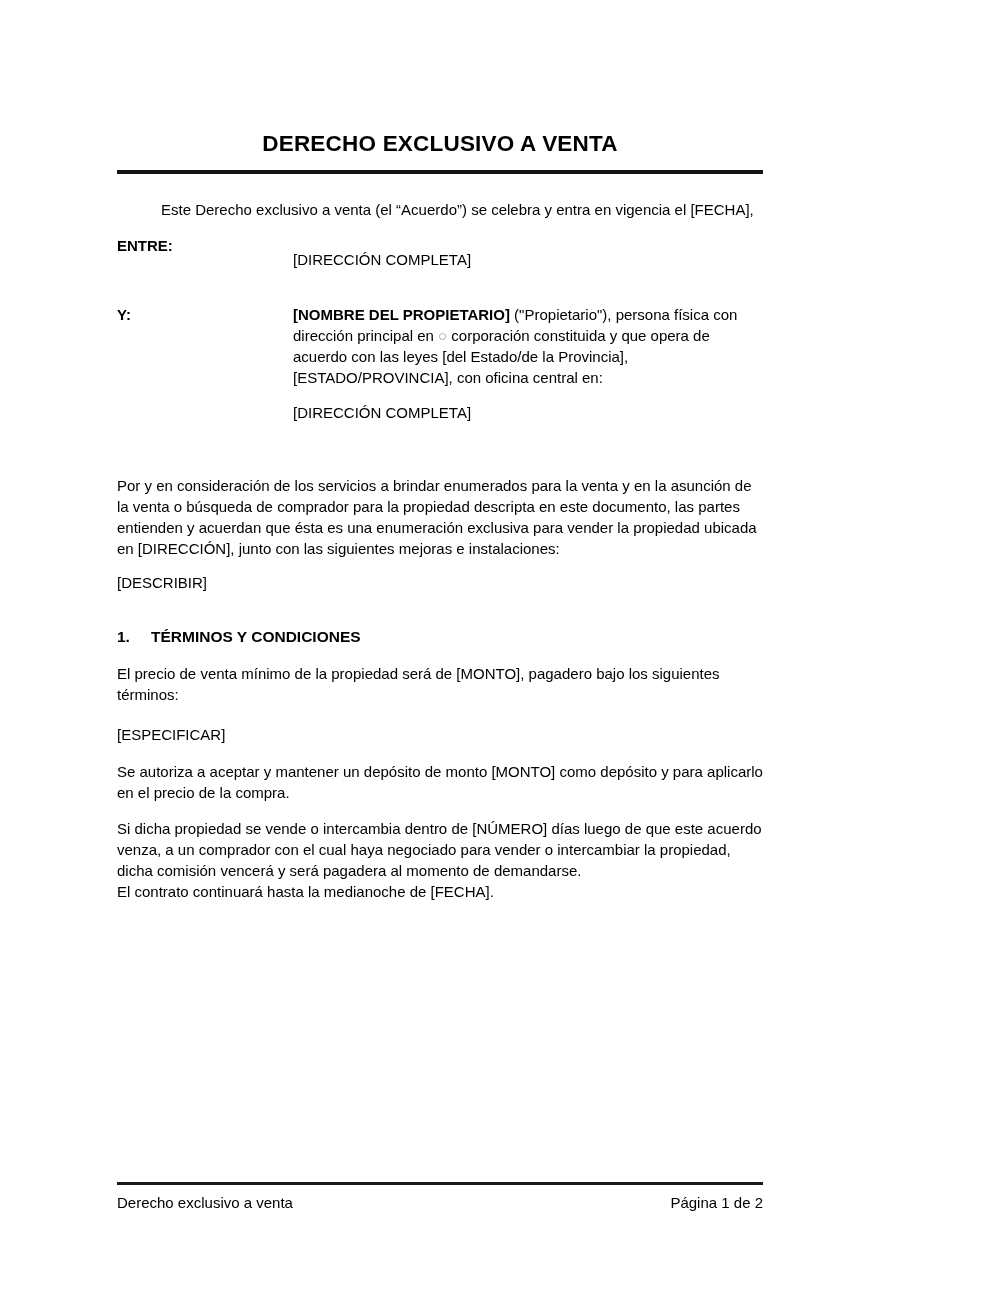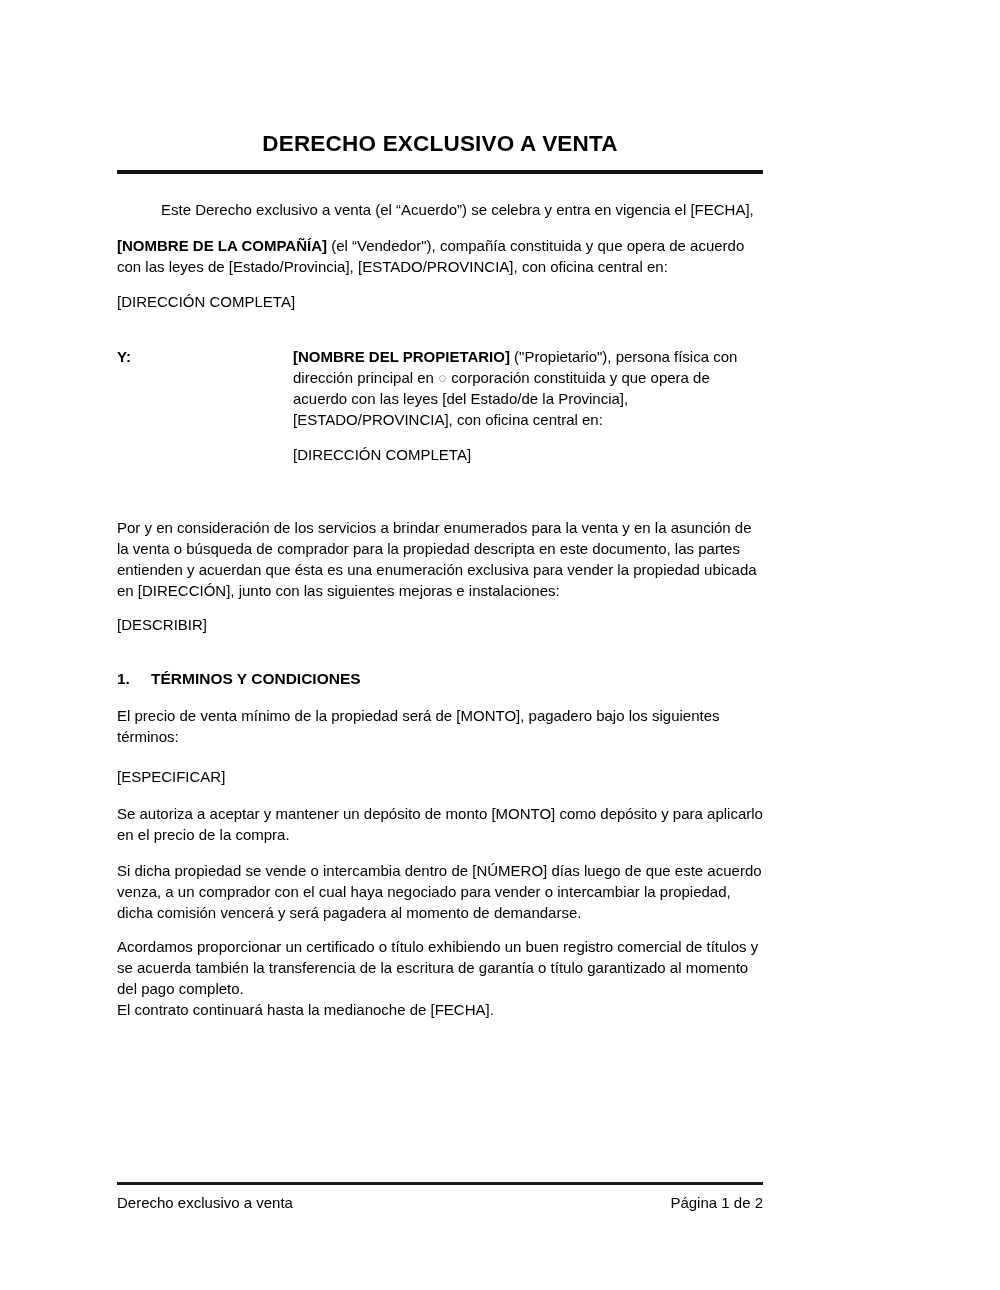--- a/index.html
+++ b/index.html
@@ -60,22 +60,22 @@
 
 <div class="page">
   <div class="content">
 
     <h1 class="doc-title">DERECHO EXCLUSIVO A VENTA</h1>
     <div class="rule-thick"></div>
 
     <p class="mt25">Este Derecho exclusivo a venta (el “Acuerdo”) se celebra y entra en vigencia el [FECHA],</p>
 
     <div class="party mt15">
+      <div class="p-label">ENTRE:</div>
       <div class="p-body">
-        <p><span class="bold">[NOMBRE DE LA COMPAÑÍA]</span><span> (el “Vendedor"), compañía constituida y que opera de acuerdo con las leyes de [Estado/Provincia], [ESTADO/PROVINCIA], con oficina central en:</span></p>
         <p class="addr">[DIRECCIÓN COMPLETA]</p>
       </div>
     </div>
 
     <div class="party mt34">
       <div class="p-label">Y:</div>
       <div class="p-body">
         <p><span class="bold">[NOMBRE DEL PROPIETARIO]</span><span> ("Propietario"), persona física con dirección principal en </span><span class="circ">○</span><span> corporación constituida y que opera de acuerdo con las leyes [del Estado/de la Provincia], [ESTADO/PROVINCIA], con oficina central en:</span></p>
         <p class="addr">[DIRECCIÓN COMPLETA]</p>
       </div>
@@ -87,21 +87,20 @@
 
     <h2 class="sec-heading">
       <span class="sec-num">1.</span>
       <span>TÉRMINOS Y CONDICIONES</span>
     </h2>
 
     <p class="mt16">El precio de venta mínimo de la propiedad será de [MONTO], pagadero bajo los siguientes términos:</p>
     <p class="mt19">[ESPECIFICAR]</p>
     <p class="mt16">Se autoriza a aceptar y mantener un depósito de monto [MONTO] como depósito y para aplicarlo en el precio de la compra.</p>
     <p class="mt15">Si dicha propiedad se vende o intercambia dentro de [NÚMERO] días luego de que este acuerdo venza, a un comprador con el cual haya negociado para vender o intercambiar la propiedad, dicha comisión vencerá y será pagadera al momento de demandarse.</p>
-    <p class="mt13">Acordamos proporcionar un certificado o título exhibiendo un buen registro comercial de títulos y se acuerda también la transferencia de la escritura de garantía o título garantizado al momento del pago completo.</p>
     <p class="mt11">El contrato continuará hasta la medianoche de [FECHA].</p>
 
   </div>
 
   <div class="footer">
     <div class="rule-thin"></div>
     <div class="foot-row">
       <span>Derecho exclusivo a venta</span>
       <span>Página 1 de 2</span>
     </div>

